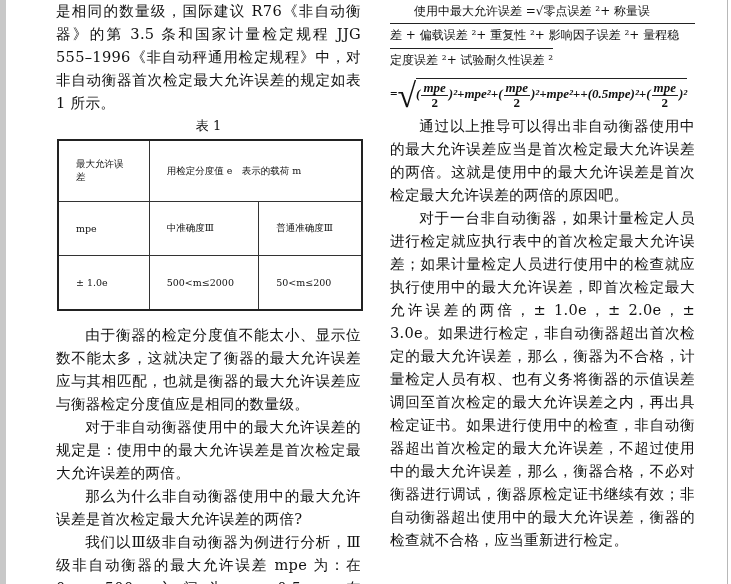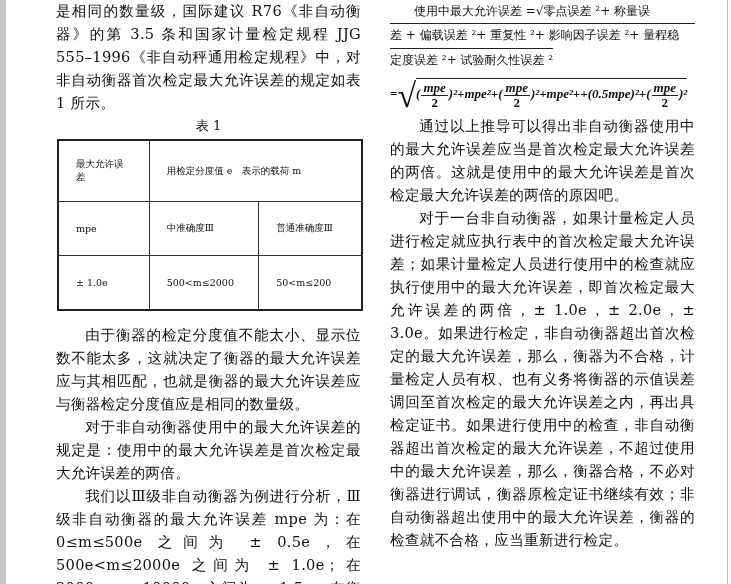--- a/index.html
+++ b/index.html
@@ -52,20 +52,21 @@
     <tr>
       <td>± 1.0e</td>
       <td>500&lt;m≤2000</td>
       <td>50&lt;m≤200</td>
     </tr>
   </tbody>
     </table>
   <div style="height:12px"></div>
   <p class="indent">由于衡器的检定分度值不能太小、显示位数不能太多，这就决定了衡器的最大允许误差应与其相匹配，也就是衡器的最大允许误差应与衡器检定分度值应是相同的数量级。</p>
   <p class="indent">对于非自动衡器使用中的最大允许误差的规定是：使用中的最大允许误差是首次检定最大允许误差的两倍。</p>
+  <p class="indent">那么为什么非自动衡器使用中的最大允许误差是首次检定最大允许误差的两倍?</p>
   <p class="indent">我们以Ⅲ级非自动衡器为例进行分析，Ⅲ级非自动衡器的最大允许误差 mpe 为：在 0≤m≤500e 之间为 ± 0.5e，在 500e&lt;m≤2000e 之间为 ± 1.0e；在 2000e&lt;m≤10000e 之间为 ± 1.5e。在衡器型式评价中，要进行零点试验、称量试验、偏载试验、重复性试验、影响因子试验、量程稳定度试验、耐久性试验。这些试验都需分别单独进行的，它们有着不同的最大允许误差要求。</p>
 </div>
 
 <div class="col col-right">
   <div class="formula">
     <span class="line" style="padding-left:2em;">使用中最大允许误差 =√零点误差 ²+ 称量误</span>
     <span class="line overline">差 + 偏载误差 ²+ 重复性 ²+ 影响因子误差 ²+ 量程稳</span>
     <span class="line overline" style="display:inline-block;">定度误差 ²+ 试验耐久性误差 ²</span>
   </div>
   <div class="formula math" style="margin-top:6px; white-space:nowrap; font-size:13px;">

